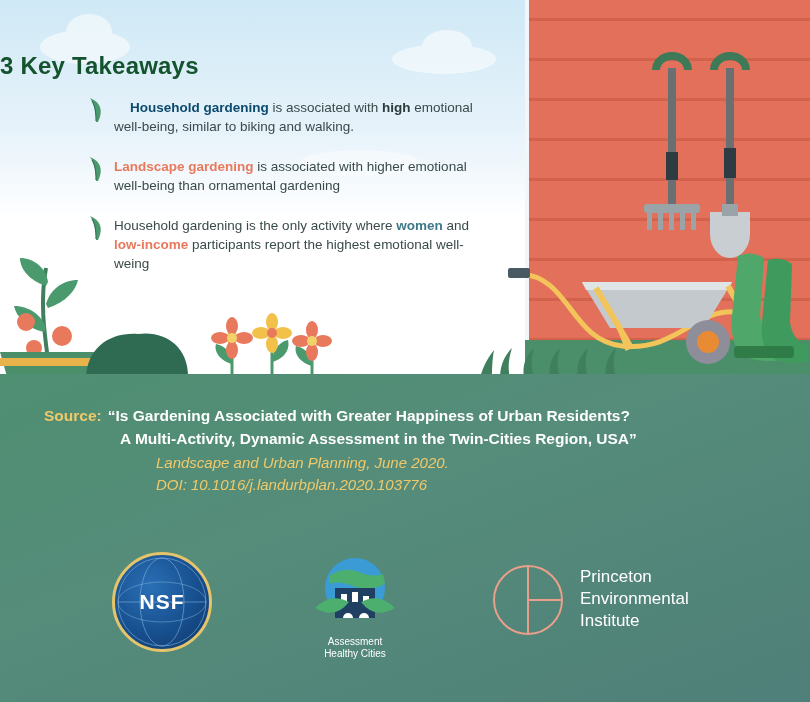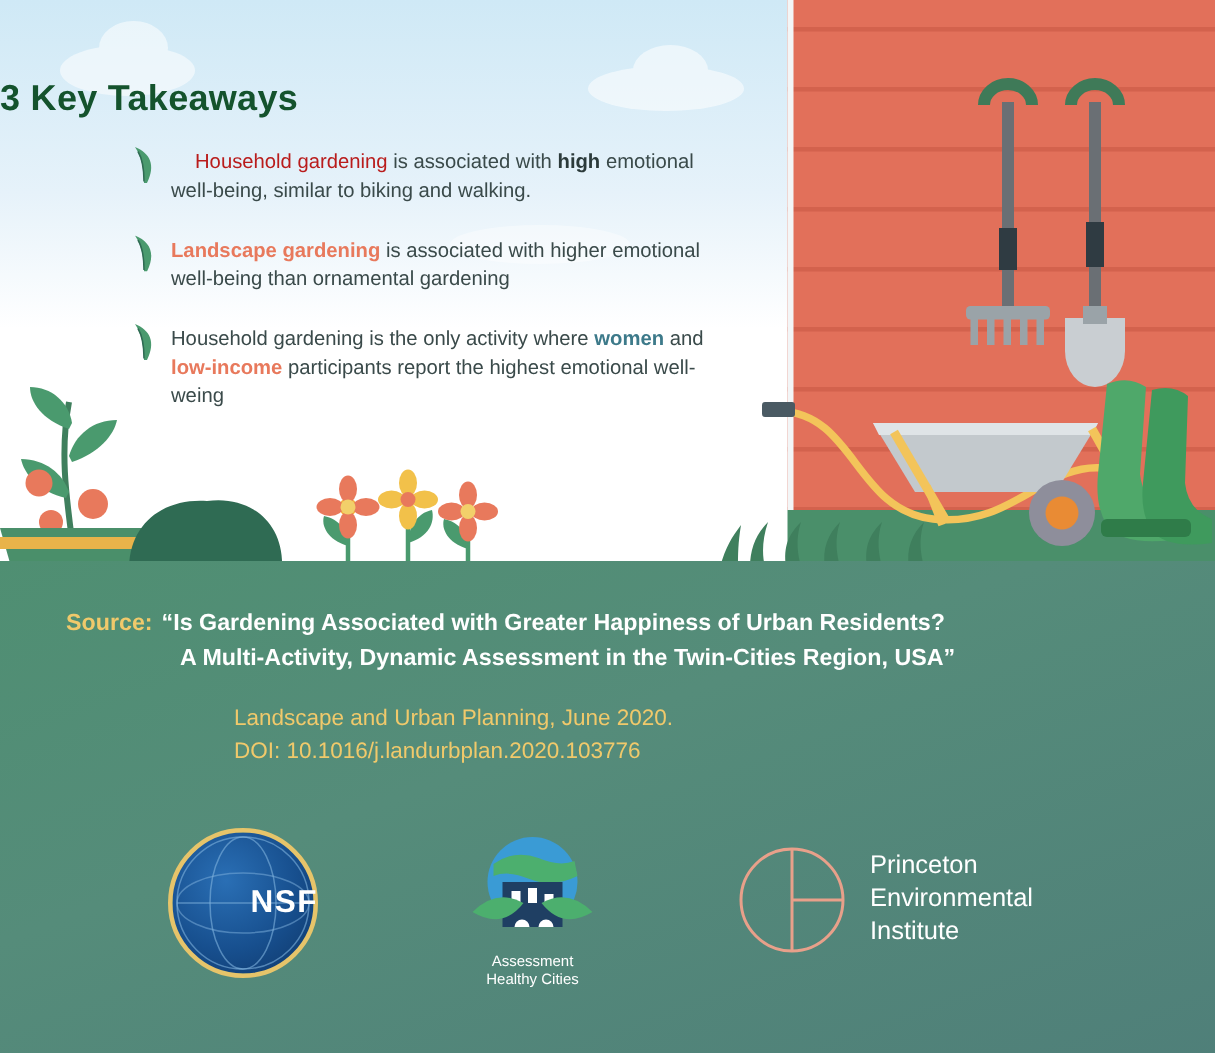--- a/index.html
+++ b/index.html
@@ -133,21 +133,21 @@
     padding-left: 28px;
     font-size: 13.5px;
     line-height: 19px;
     color: #3a4a4a;
   }
   .leaf-icon {
     position: absolute;
     left: 0; top: 0;
     width: 20px; height: 24px;
   }
-  .t-green { color: #b91c1c; font-weight: normal; padding-left: 16px; }
+  .t-green { color: #0c4a6e; font-weight: bold; padding-left: 16px; }
   .t-orange { color: #e8795c; font-weight: bold; }
   .t-bold { font-weight: bold; color: #2b3a3a; }
   .t-teal { color: #3d7a8a; font-weight: bold; }
 
   
   .bottom {
     position: absolute;
     left: 0; top: 374px;
     width: 810px; height: 328px;
     background: linear-gradient(160deg, #4f8f72 0%, #558c7a 40%, #4f7f79 100%);
@@ -163,24 +163,25 @@
     line-height: 23px;
     color: #ffffff;
     font-weight: bold;
   }
   .source-label {
     color: #f0c96b;
     font-weight: bold;
     margin-right: 6px;
   }
   .journal {
-    margin-top: 18px;
+    margin-top: 2px;
     margin-left: 112px;
     font-size: 15px;
     line-height: 22px;
+    font-style: italic;
     color: #f0c96b;
   }
 
   .logos {
     position: absolute;
     left: 0; top: 178px;
     width: 810px; height: 120px;
   }
   .logo {
     position: absolute;
@@ -210,21 +211,21 @@
     width: 100px; height: 100px;
     border-radius: 50%;
     background: radial-gradient(circle at 38% 34%, #2a6fb5 0%, #174f8e 55%, #0e3566 100%);
     border: 3px solid #e6c46a;
     box-sizing: border-box;
   }
   .nsf-label {
     position: absolute;
     left: 0; top: 38px;
     width: 100px;
-    text-align: right;
+    text-align: center;
     color: #ffffff;
     font-weight: bold;
     font-size: 21px;
     letter-spacing: 1px;
   }
 </style>
 </head>
 <body>
 
 <div class="poster">

